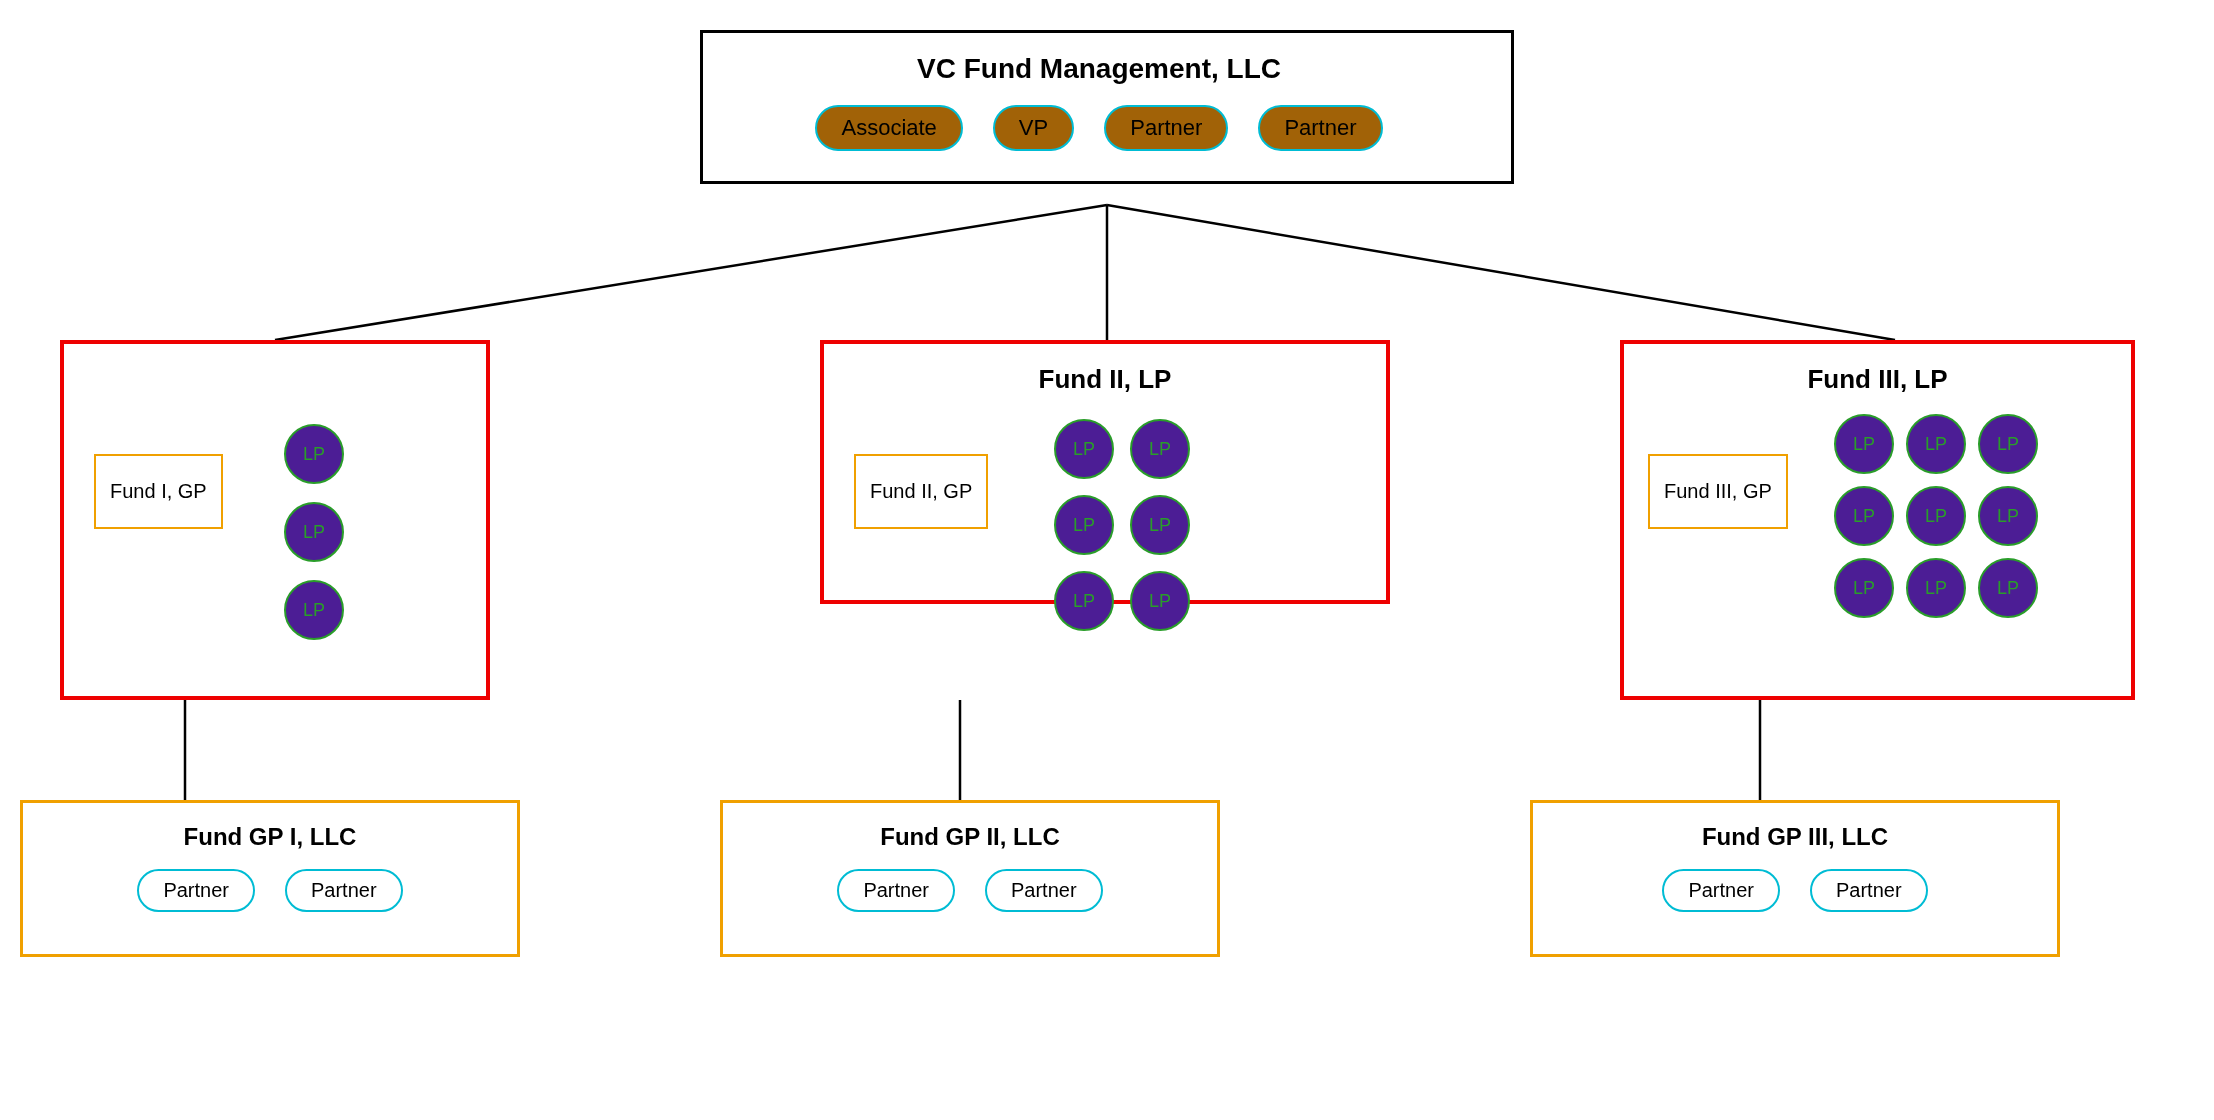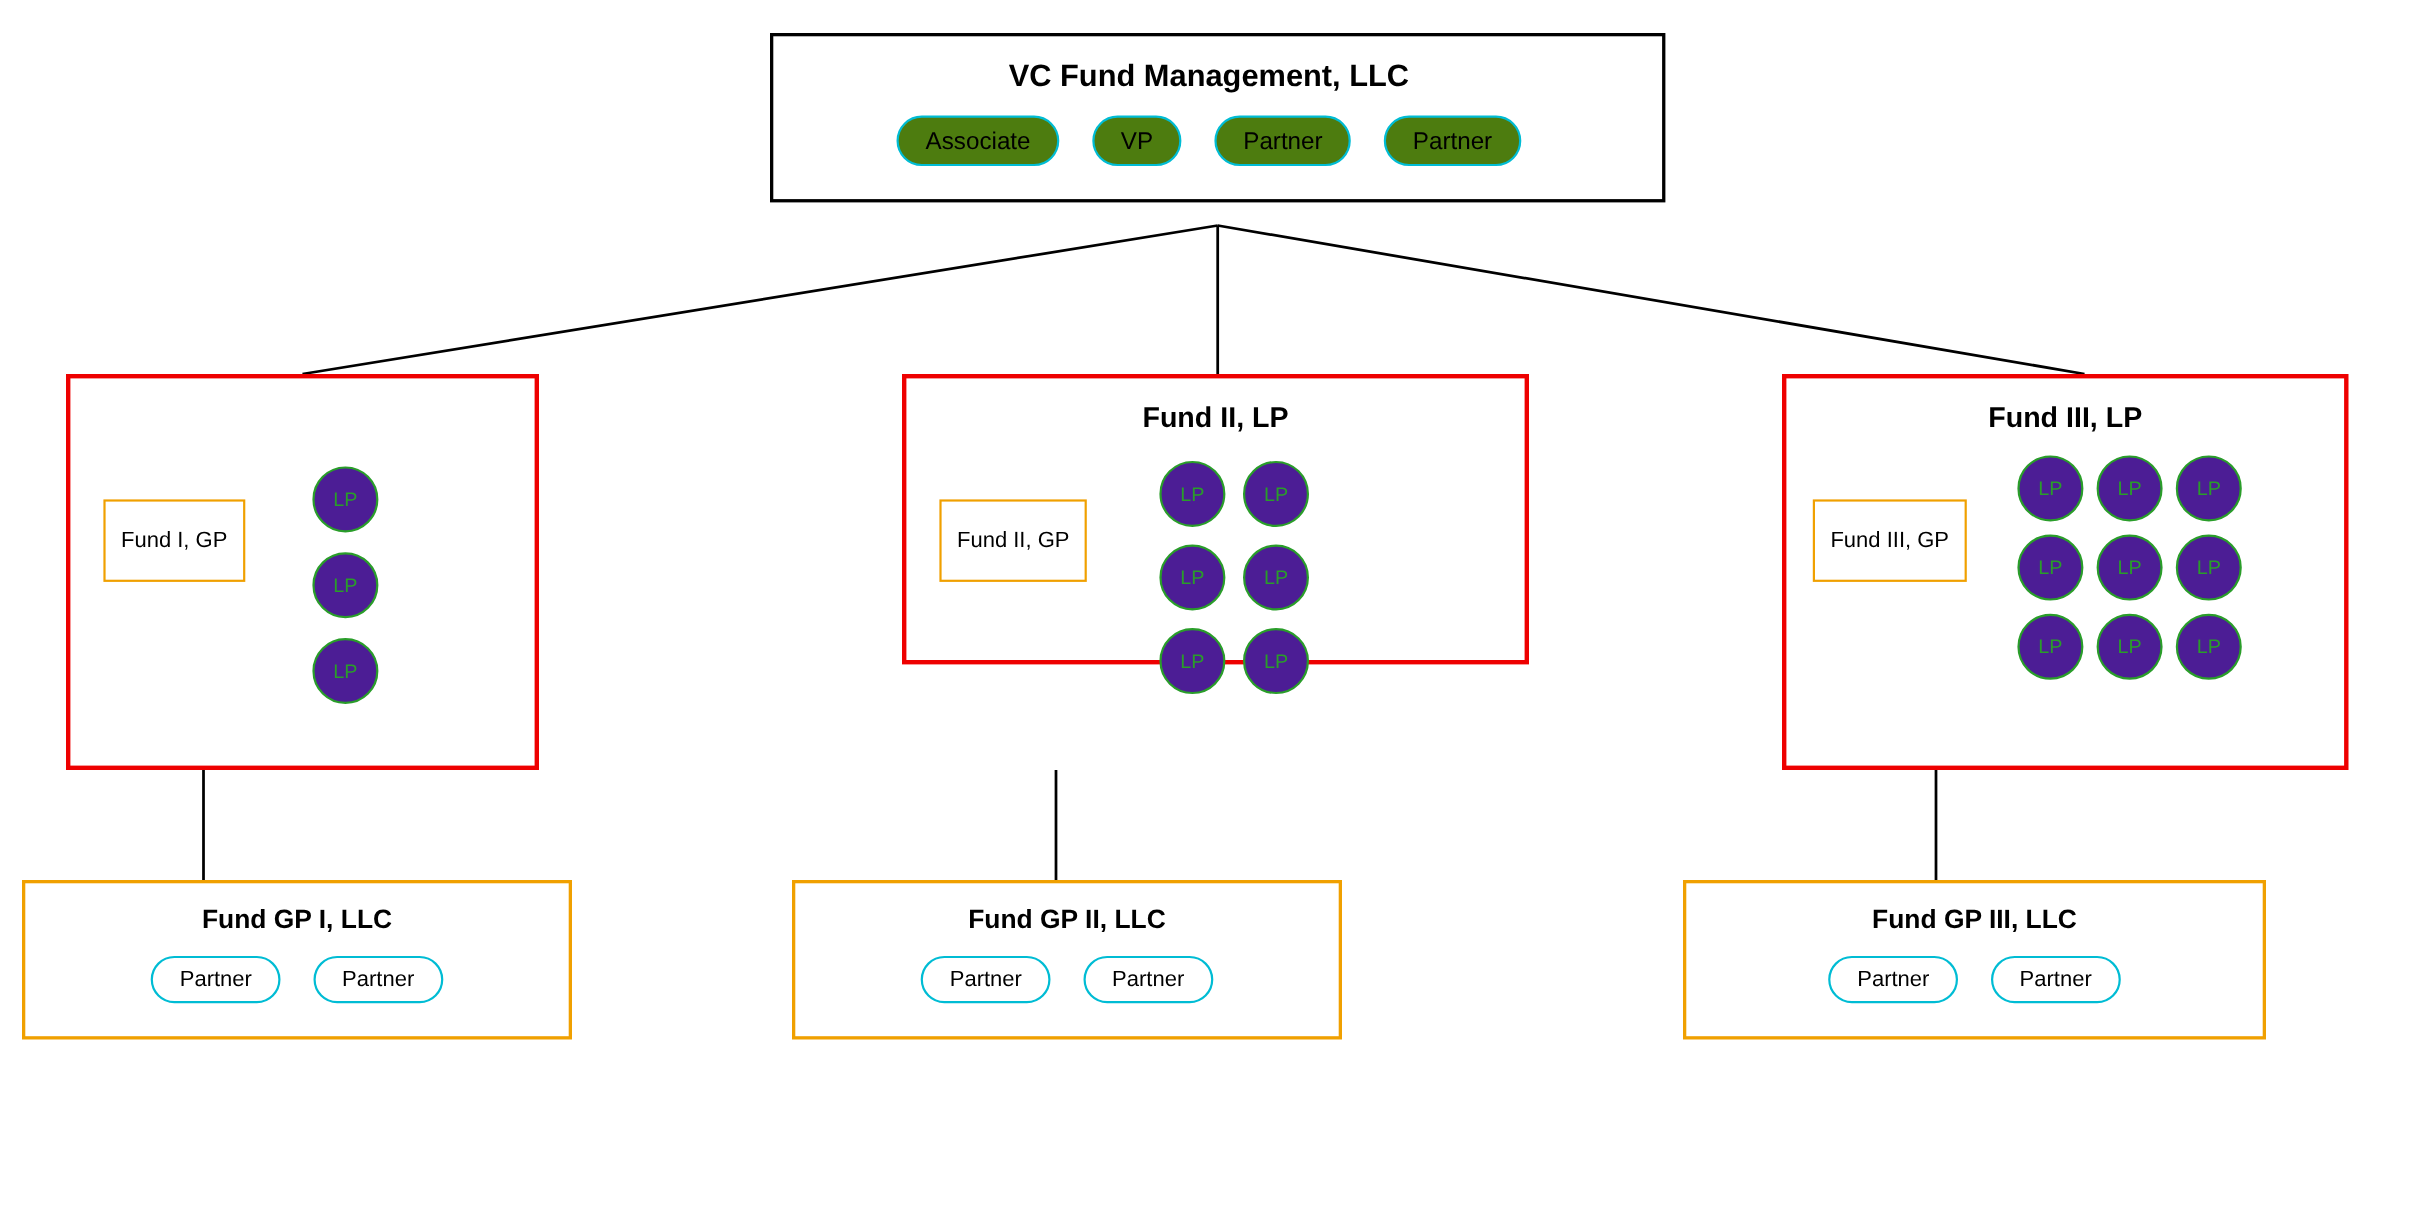--- a/index.html
+++ b/index.html
@@ -43,21 +43,21 @@
       gap: 30px;
       flex-wrap: wrap;
     }
 
     .role-pill {
       border: 2px solid #00bcd4;
       border-radius: 50px;
       padding: 8px 24px;
       font-size: 22px;
       color: #000;
-      background: #4d7c0f;
+      background: #a16207;
     }
 
     
     .fund-box {
       position: absolute;
       border: 4px solid #e00;
       background: #fff;
       padding: 20px;
     }
 
@@ -113,21 +113,21 @@
       font-size: 18px;
       font-weight: normal;
       background: #4c1d95;
     }
 
     
     .gp-llc-box {
       position: absolute;
       border: 3px solid #f0a000;
       background: #fff;
-      padding: 20px 30px 30px 30px;
+      padding: 20px 30px 42px 30px;
     }
 
     .gp-llc-title {
       font-size: 24px;
       font-weight: bold;
       text-align: center;
       margin-bottom: 18px;
     }
 
     .gp-llc-roles {

